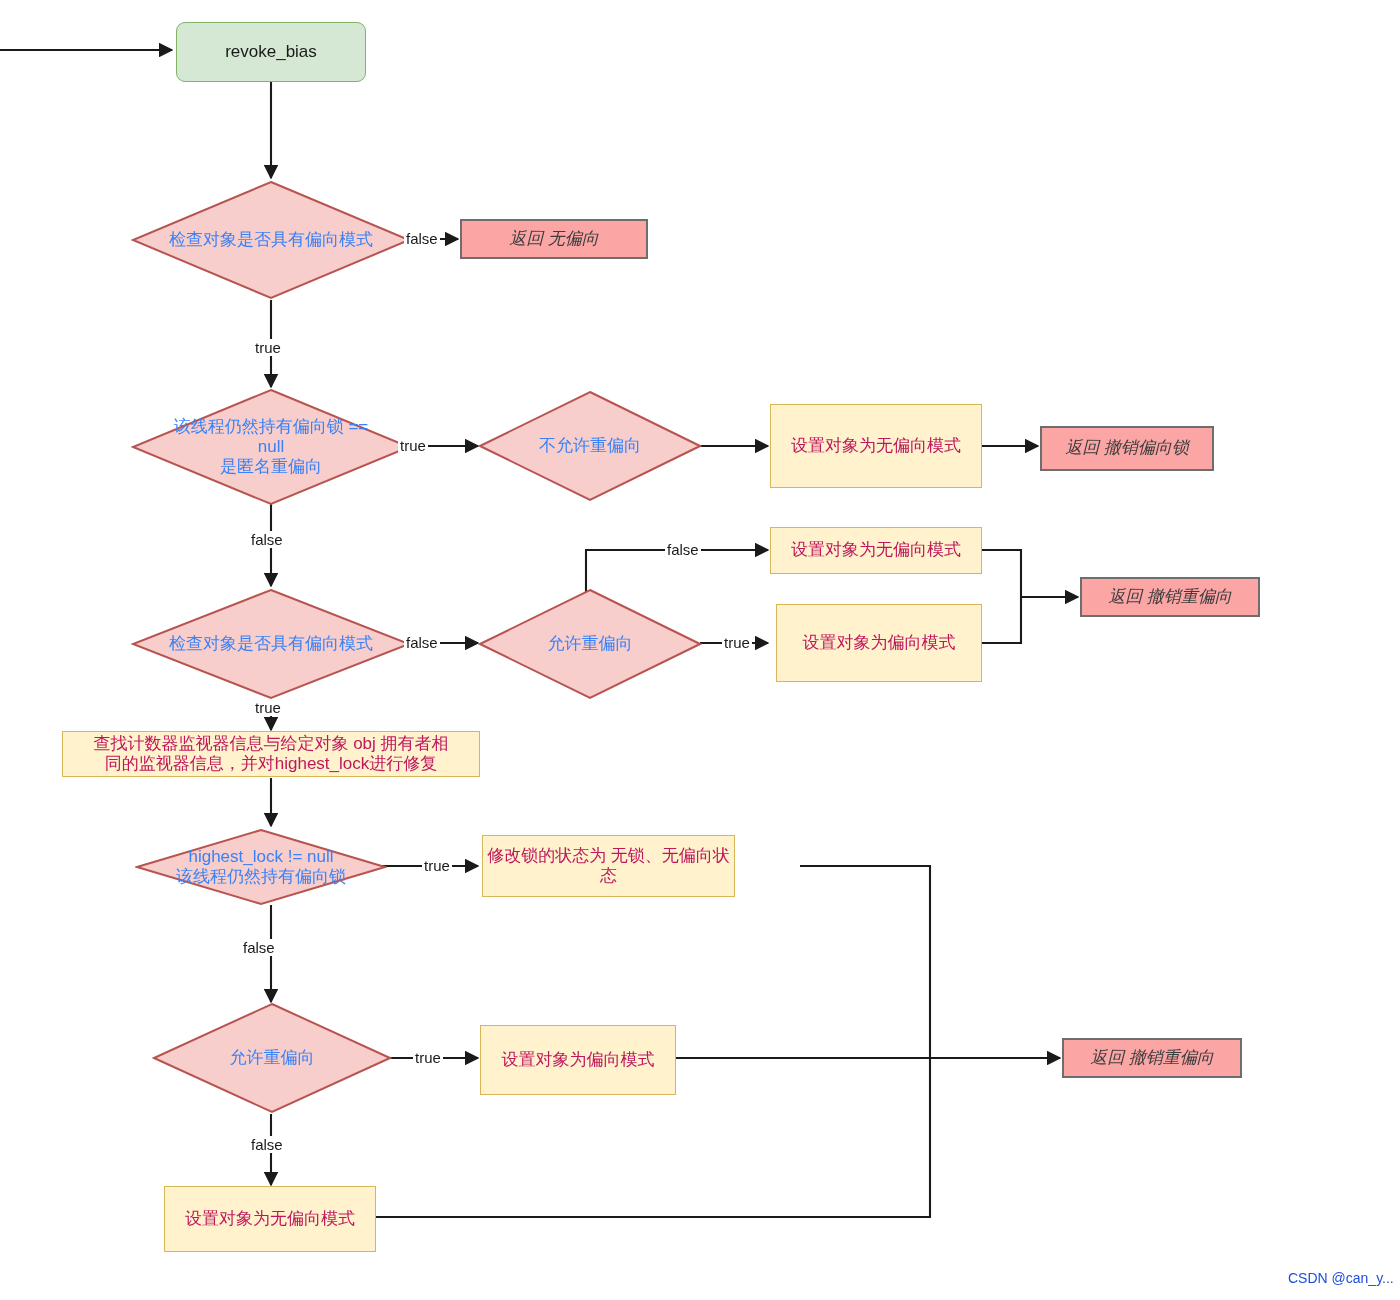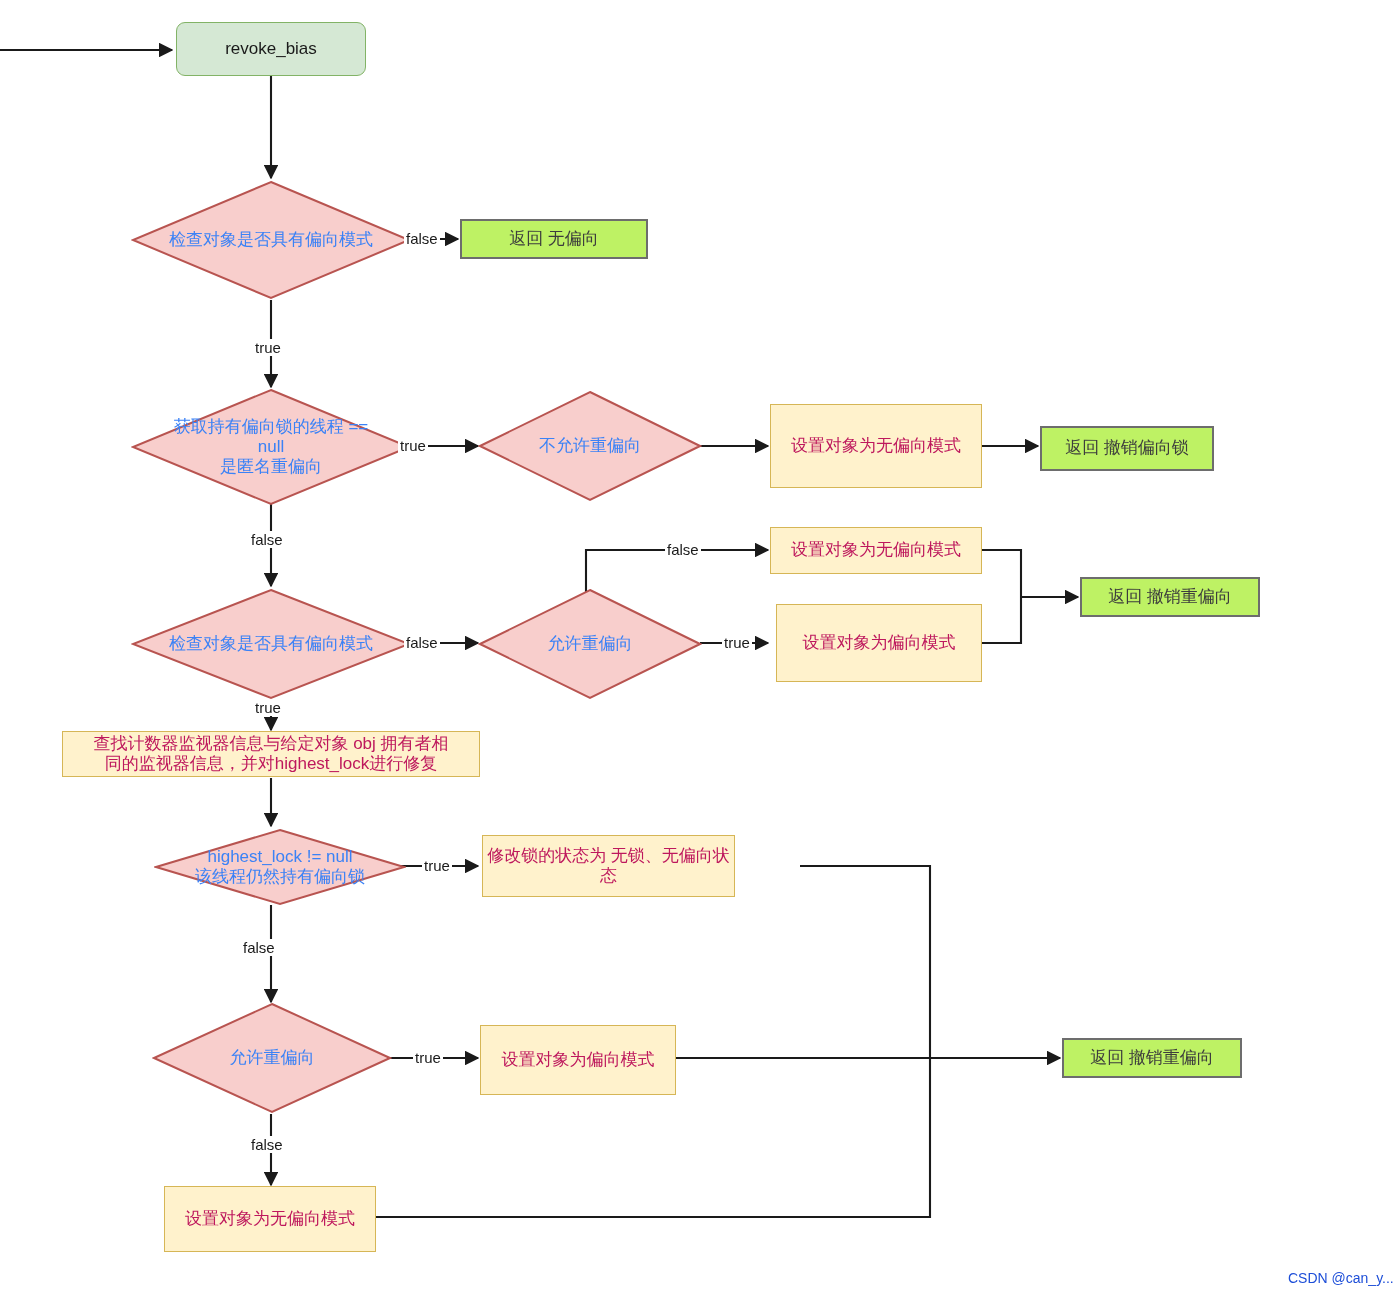--- a/index.html
+++ b/index.html
@@ -41,24 +41,25 @@
     color: #1a1a1a;
     font-size: 17px;
   }
   .node-process {
     background: #fff2cc;
     border: 1.4px solid #d6b656;
     color: #be185d;
     font-size: 17px;
   }
   .node-terminal {
-    background: #bef264;
+    background: #fca5a5;
     border: 2px solid #6d6d6d;
     color: #3d3d3d;
     font-size: 17px;
+    font-style: italic;
   }
   .diamond-wrap {
     position: absolute;
   }
   .diamond-wrap svg {
     position: absolute;
     left: 0;
     top: 0;
   }
   .diamond-label {
@@ -151,40 +152,40 @@
       <path d="M 800 866 L 930 866 L 930 1058"></path>
       <path d="M 676 1058 L 930 1058"></path>
       <path d="M 376 1217 L 930 1217 L 930 1058"></path>
     </g>
     <g stroke="#1a1a1a" stroke-width="2.1" fill="none" marker-end="url(#arrow)">
       <path d="M 1021 597 L 1078 597"></path>
       <path d="M 930 1058 L 1060 1058"></path>
     </g>
   </svg>
 
-  <div class="node node-start" style="left:176px; top:22px; width:190px; height:54px;">
+  <div class="node node-start" style="left:176px; top:22px; width:190px; height:60px;">
     <span>revoke_bias</span>
   </div>
 
   <div class="diamond-wrap" style="left:131px; top:180px; width:280px; height:120px;">
     <svg width="280" height="120" viewBox="0 0 280 120" xmlns="http://www.w3.org/2000/svg">
       <polygon points="140,2 278,60 140,118 2,60" fill="#f8cecc" stroke="#b85450" stroke-width="2"></polygon>
     </svg>
     <div class="diamond-label">检查对象是否具有偏向模式</div>
   </div>
 
   <div class="node node-terminal" style="left:460px; top:219px; width:188px; height:40px;">
     <span>返回  无偏向</span>
   </div>
 
   <div class="diamond-wrap" style="left:131px; top:388px; width:280px; height:118px;">
     <svg width="280" height="118" viewBox="0 0 280 118" xmlns="http://www.w3.org/2000/svg">
       <polygon points="140,2 278,59 140,116 2,59" fill="#f8cecc" stroke="#b85450" stroke-width="2"></polygon>
     </svg>
-    <div class="diamond-label multiline">获取持有偏向锁的线程 ==
+    <div class="diamond-label multiline">该线程仍然持有偏向锁 ==
 null
 是匿名重偏向</div>
   </div>
 
   <div class="diamond-wrap" style="left:478px; top:390px; width:224px; height:112px;">
     <svg width="224" height="112" viewBox="0 0 224 112" xmlns="http://www.w3.org/2000/svg">
       <polygon points="112,2 222,56 112,110 2,56" fill="#f8cecc" stroke="#b85450" stroke-width="2"></polygon>
     </svg>
     <div class="diamond-label">不允许重偏向</div>
   </div>
@@ -221,21 +222,21 @@
 
   <div class="node node-terminal" style="left:1080px; top:577px; width:180px; height:40px;">
     <span>返回  撤销重偏向</span>
   </div>
 
   <div class="node node-process" style="left:62px; top:731px; width:418px; height:46px; padding:2px 5px;">
     <span class="multiline">查找计数器监视器信息与给定对象 obj 拥有者相
 同的监视器信息，并对highest_lock进行修复</span>
   </div>
 
-  <div class="diamond-wrap" style="left:154px; top:828px; width:252px; height:78px;text-decoration:underline;">
+  <div class="diamond-wrap" style="left:135px; top:828px; width:252px; height:78px;text-decoration:underline;">
     <svg width="252" height="78" viewBox="0 0 252 78" xmlns="http://www.w3.org/2000/svg">
       <polygon points="126,2 250,39 126,76 2,39" fill="#f8cecc" stroke="#b85450" stroke-width="2"></polygon>
     </svg>
     <div class="diamond-label multiline">highest_lock != null
 该线程仍然持有偏向锁</div>
   </div>
 
   <div class="node node-process" style="left:482px; top:835px; width:253px; height:62px;">
     <span>修改锁的状态为 无锁、无偏向状态</span>
   </div>

